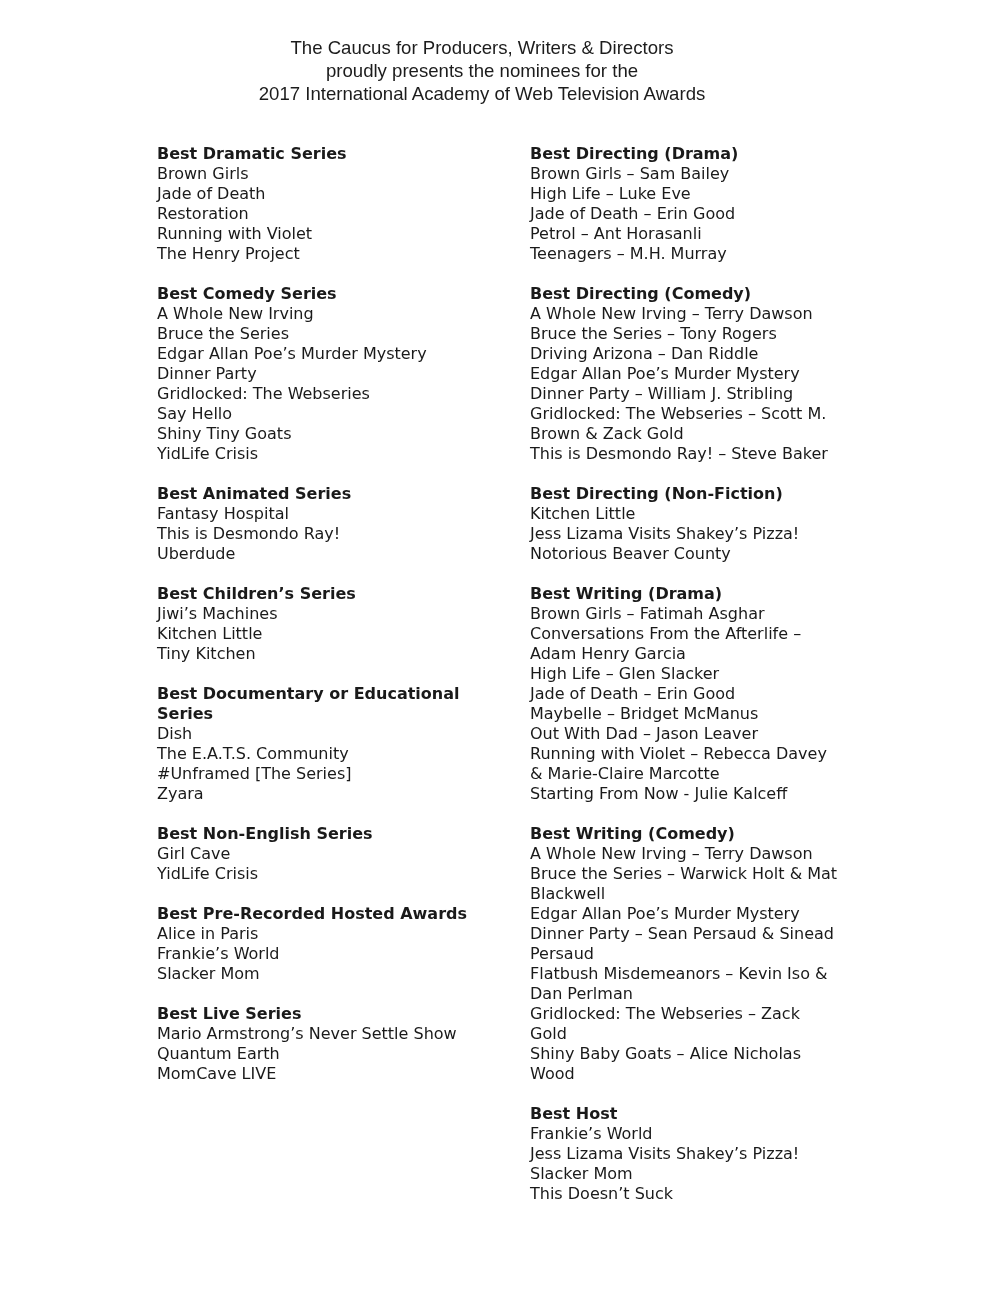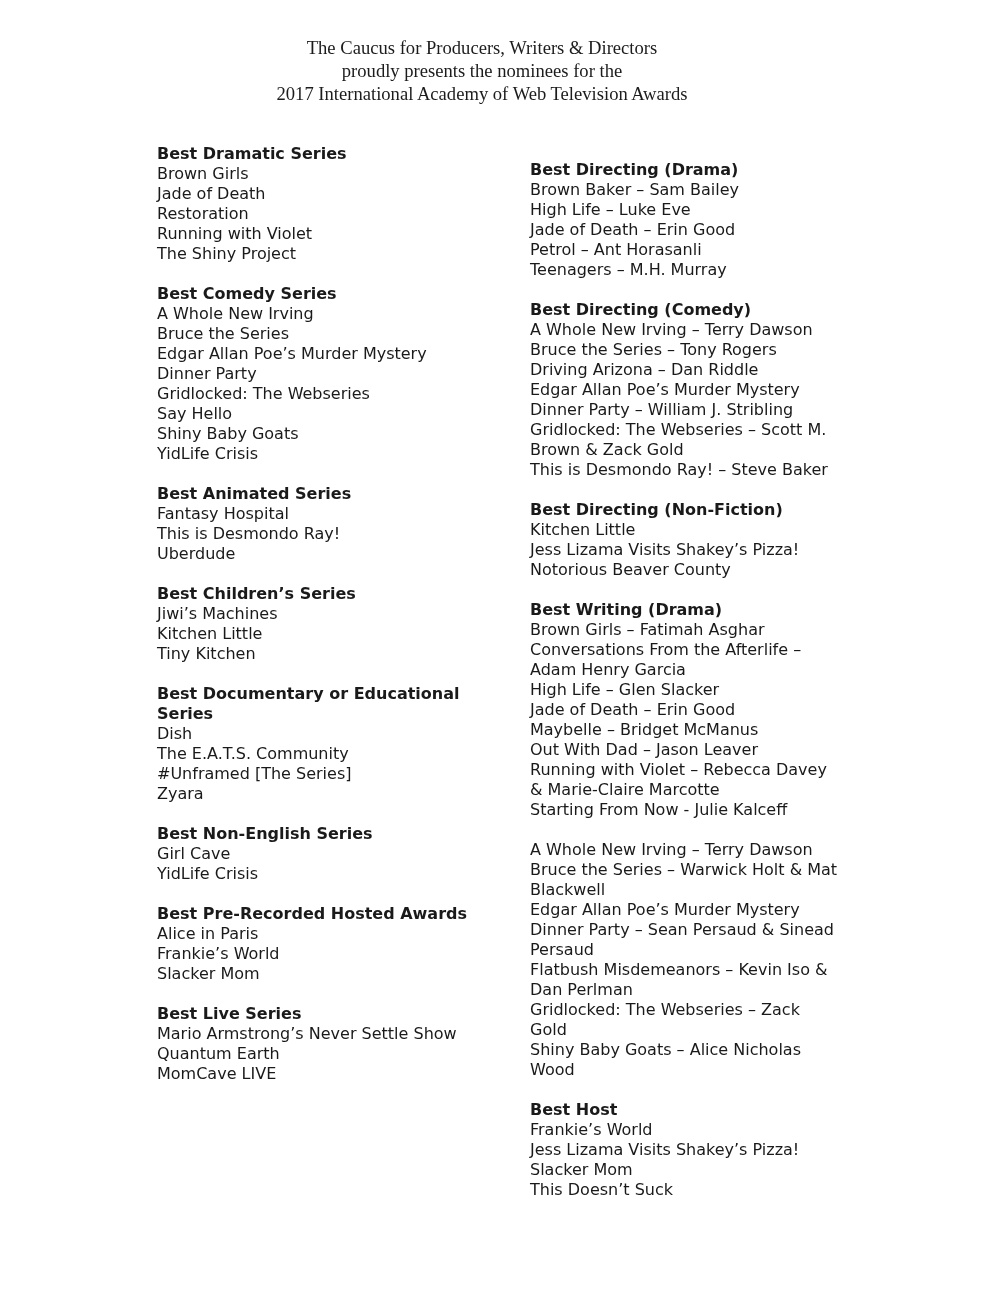--- a/index.html
+++ b/index.html
@@ -13,33 +13,33 @@
     font-family: "DejaVu Sans", sans-serif;
     color: #1a1a1a;
     overflow: hidden;
   }
   .doc-header {
     position: absolute;
     top: 36px;
     left: 0;
     width: 964px;
     text-align: center;
-    font-family: Liberation Serif, serif;
+    font-family: Liberation Sans, sans-serif;
     font-size: 18.6px;
     line-height: 23px;
     color: #1c1c1c;
   }
   .col {
     position: absolute;
     top: 144px;
     font-size: 16px;
     line-height: 20px;
   }
   .col-left  { left: 157px; width: 320px; }
-  .col-right { left: 530px; width: 310px; margin-top: 16px; }
+  .col-right { left: 530px; width: 310px; }
   .award-section { margin-bottom: 20px; }
   .category-title {
     font-weight: bold;
     font-size: 16px;
     line-height: 20px;
   }
   .nominee-item { line-height: 20px; }
 </style>
 </head>
 <body>
@@ -50,31 +50,31 @@
   <div>2017 International Academy of Web Television Awards</div>
 </div>
 
 <div class="col col-left">
     <div class="award-section">
       <div class="category-title">Best Dramatic Series</div>
       <div class="nominee-item">Brown Girls</div>
       <div class="nominee-item">Jade of Death</div>
       <div class="nominee-item">Restoration</div>
       <div class="nominee-item">Running with Violet</div>
-      <div class="nominee-item">The Shiny Project</div>
+      <div class="nominee-item">The Henry Project</div>
     </div>
     <div class="award-section">
       <div class="category-title">Best Comedy Series</div>
       <div class="nominee-item">A Whole New Irving</div>
       <div class="nominee-item">Bruce the Series</div>
       <div class="nominee-item">Edgar Allan Poe’s Murder Mystery</div>
       <div class="nominee-item">Dinner Party</div>
       <div class="nominee-item">Gridlocked: The Webseries</div>
       <div class="nominee-item">Say Hello</div>
-      <div class="nominee-item">Shiny Baby Goats</div>
+      <div class="nominee-item">Shiny Tiny Goats</div>
       <div class="nominee-item">YidLife Crisis</div>
     </div>
     <div class="award-section">
       <div class="category-title">Best Animated Series</div>
       <div class="nominee-item">Fantasy Hospital</div>
       <div class="nominee-item">This is Desmondo Ray!</div>
       <div class="nominee-item">Uberdude</div>
     </div>
     <div class="award-section">
       <div class="category-title">Best Children’s Series</div>
@@ -103,21 +103,21 @@
     <div class="award-section">
       <div class="category-title">Best Live Series</div>
       <div class="nominee-item">Mario Armstrong’s Never Settle Show</div>
       <div class="nominee-item">Quantum Earth</div>
       <div class="nominee-item">MomCave LIVE</div>
     </div>
   </div>
 <div class="col col-right">
     <div class="award-section">
       <div class="category-title">Best Directing (Drama)</div>
-      <div class="nominee-item">Brown Baker – Sam Bailey</div>
+      <div class="nominee-item">Brown Girls – Sam Bailey</div>
       <div class="nominee-item">High Life – Luke Eve</div>
       <div class="nominee-item">Jade of Death – Erin Good</div>
       <div class="nominee-item">Petrol – Ant Horasanli</div>
       <div class="nominee-item">Teenagers – M.H. Murray</div>
     </div>
     <div class="award-section">
       <div class="category-title">Best Directing (Comedy)</div>
       <div class="nominee-item">A Whole New Irving – Terry Dawson</div>
       <div class="nominee-item">Bruce the Series – Tony Rogers</div>
       <div class="nominee-item">Driving Arizona – Dan Riddle</div>
@@ -137,20 +137,21 @@
       <div class="nominee-item">Brown Girls – Fatimah Asghar</div>
       <div class="nominee-item">Conversations From the Afterlife – Adam Henry Garcia</div>
       <div class="nominee-item">High Life – Glen Slacker</div>
       <div class="nominee-item">Jade of Death – Erin Good</div>
       <div class="nominee-item">Maybelle – Bridget McManus</div>
       <div class="nominee-item">Out With Dad – Jason Leaver</div>
       <div class="nominee-item">Running with Violet – Rebecca Davey &amp; Marie-Claire Marcotte</div>
       <div class="nominee-item">Starting From Now - Julie Kalceff</div>
     </div>
     <div class="award-section">
+      <div class="category-title">Best Writing (Comedy)</div>
       <div class="nominee-item">A Whole New Irving – Terry Dawson</div>
       <div class="nominee-item">Bruce the Series – Warwick Holt &amp; Mat Blackwell</div>
       <div class="nominee-item">Edgar Allan Poe’s Murder Mystery</div>
       <div class="nominee-item">Dinner Party – Sean Persaud &amp; Sinead Persaud</div>
       <div class="nominee-item">Flatbush Misdemeanors – Kevin Iso &amp; Dan Perlman</div>
       <div class="nominee-item">Gridlocked: The Webseries – Zack Gold</div>
       <div class="nominee-item">Shiny Baby Goats – Alice Nicholas Wood</div>
     </div>
     <div class="award-section">
       <div class="category-title">Best Host</div>

